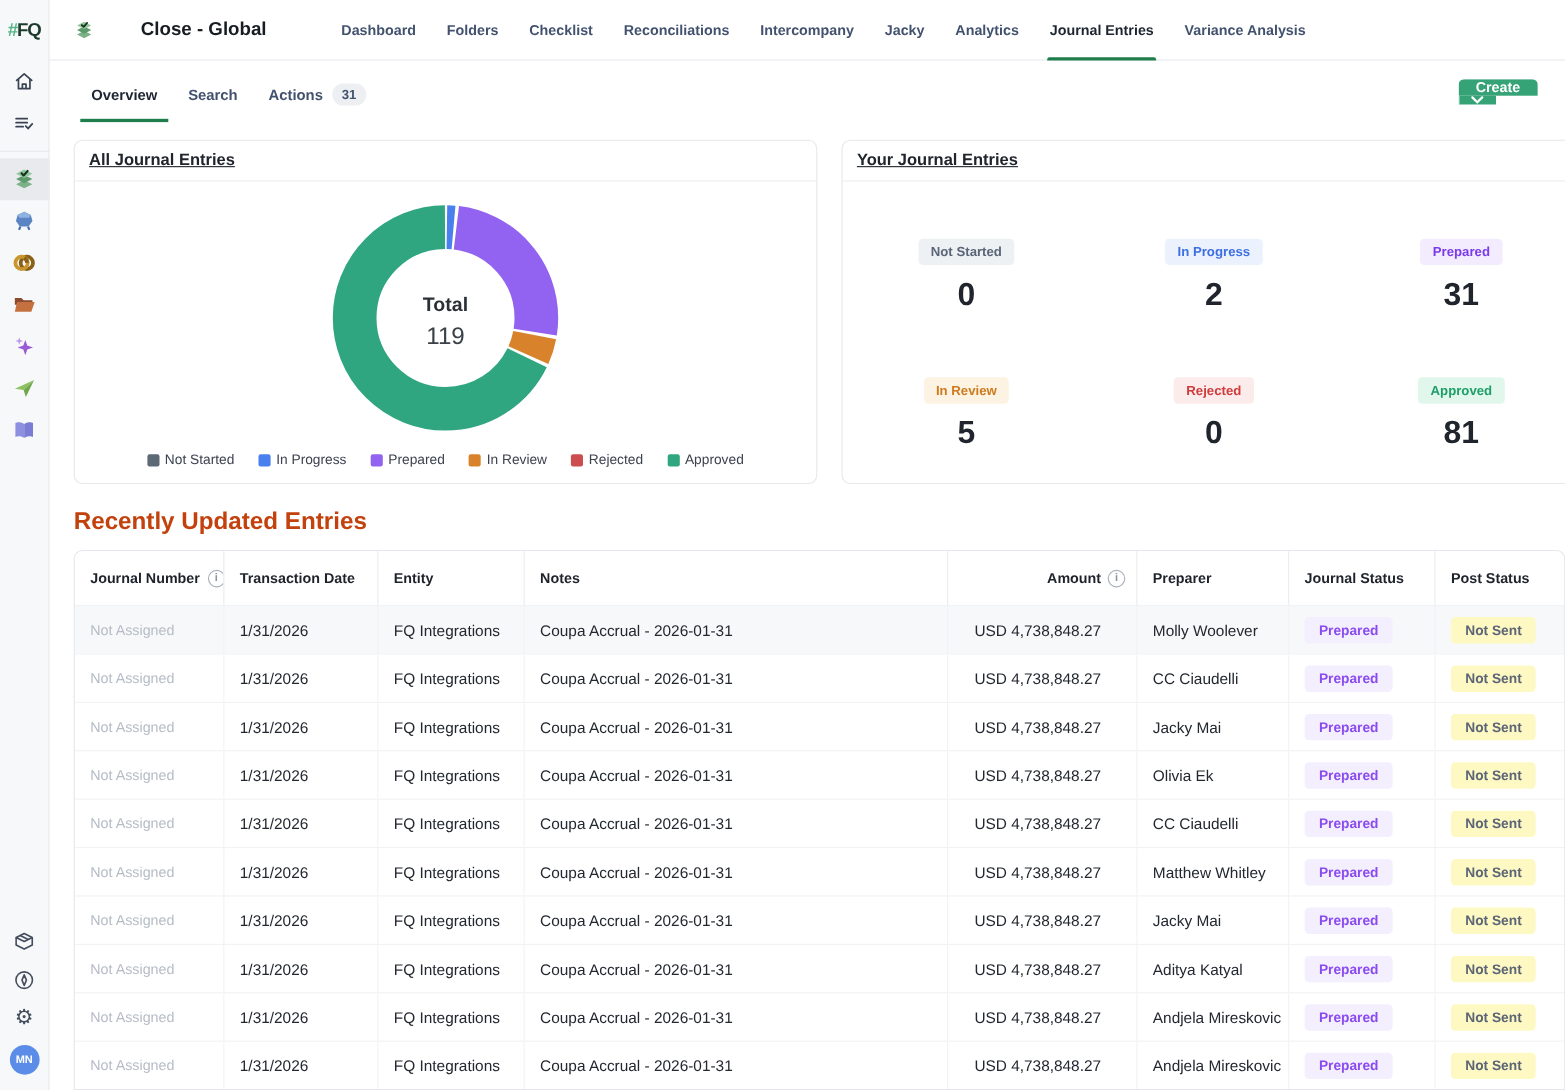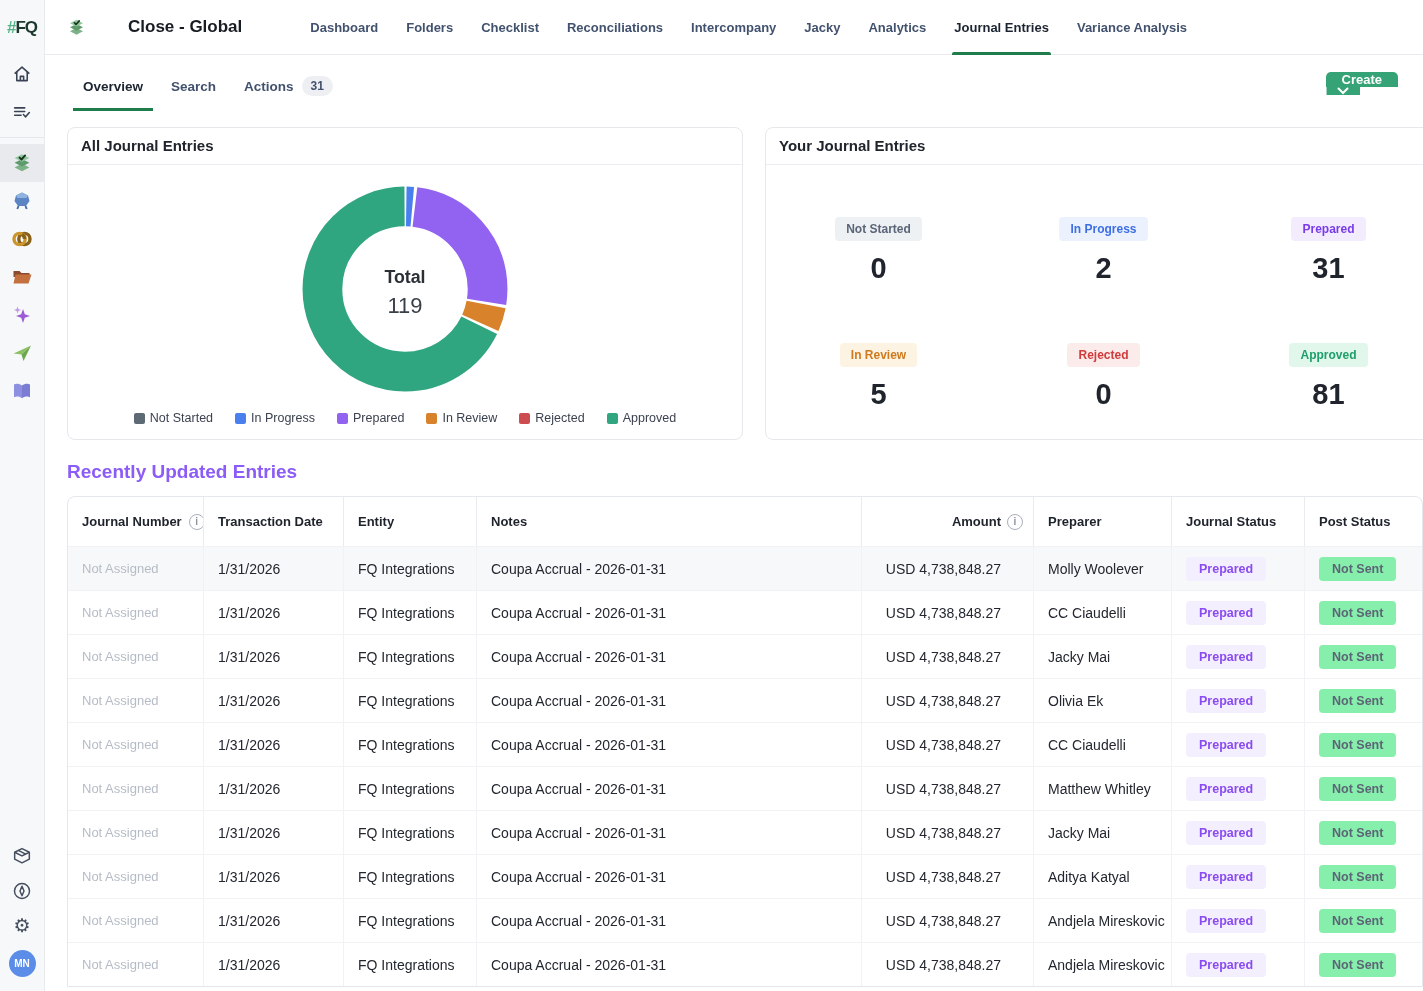--- a/index.html
+++ b/index.html
@@ -48,21 +48,21 @@
     border-radius:5px; overflow:hidden;flex-direction:column; }
   .create-main { background:#36A377; color:#fff; font-size:13px; font-weight:bold; border:none;
     padding:0 16px; cursor:pointer; }
   .create-caret { background:#36A377; border:none; border-left:1px solid rgba(255,255,255,.55);
     width:34px; display:flex; align-items:center; justify-content:center; cursor:pointer; }
 
   
   .cards-row { display:flex; margin-top:17px; }
   .card { border:1px solid #E6E8EC; border-radius:8px; background:#fff; height:313px; }
   .card-head { padding:9px 13px; border-bottom:1px solid #EBEDF0; }
-  .card-title { font-size:15px; font-weight:bold; color:#20242C; }
+  .card-title { font-size:15px; font-weight:bold; color:#20242C;text-decoration:underline; }
   .card-aje { width:676px; flex-shrink:0; }
   .card-yje { flex:1; min-width:700px; margin-left:22px; }
 
   .chart-wrap { display:flex; flex-direction:column; align-items:center; padding-top:9px; }
   .legend { display:flex; gap:22px; margin-top:7px; }
   .legend-item { display:flex; align-items:center; gap:5px; font-size:12.5px; color:#3C4250; }
   .legend-swatch { width:11px; height:11px; border-radius:2px; display:inline-block; }
 
   .stats-grid { display:grid; grid-template-columns:225px 225px 225px; padding:52px 0 0 0;
     row-gap:58px; justify-items:center; }
@@ -70,37 +70,37 @@
   .chip { font-size:12px; font-weight:bold; border-radius:4px; padding:5px 11px; white-space:nowrap; }
   .chip-gray   { background:#EEF1F4; color:#5A6577; }
   .chip-blue   { background:#EBF1FD; color:#3D6FE3; }
   .chip-purple { background:#F2ECFE; color:#7A3BEA; }
   .chip-orange { background:#FCF3E2; color:#CE7A1E; }
   .chip-red    { background:#FBEBEB; color:#D03B3B; }
   .chip-green  { background:#E2F7EC; color:#1E9E68; }
   .stat-value { font-size:29px; font-weight:800; color:#20242C; }
 
   
-  .section-title { margin-top:21px; font-size:19px; font-weight:bold; color:#8b5cf6; }
+  .section-title { margin-top:21px; font-size:22px; font-weight:bold; color:#c2410c; }
   .table { margin-top:13px; width:1356px; border:1px solid #E4E7EB; border-radius:8px 8px 0 0;
     overflow:hidden; }
   .trow { display:grid; grid-template-columns:135px 140px 133px 385px 172px 138px 133px 1fr; }
   .thead { height:49px; }
   .thead .tcell { font-size:13px; font-weight:bold; color:#1E222B; }
   .tcell { display:flex; align-items:center; padding:0 14px; min-width:0; white-space:nowrap; overflow:hidden; }
   .tcell + .tcell { border-left:1px solid #F0F2F5; }
   .thead .tcell + .tcell { border-left:1px solid #E9EBEF; }
   .tbody .trow { height:44px; border-top:1px solid #F1F2F4; cursor:pointer; font-size:14px; }
   .tbody .trow:first-child { background:#F7F8F9; }
   .c-amount { justify-content:flex-end; padding-right:32px; }
   .thead .c-amount { padding-right:10px; gap:6px; }
   .muted { color:#B6BCC6; font-size:13px; }
   .chip-prepared { background:#F4EFFE; color:#8A4BF0; font-size:12.5px; font-weight:bold;
     border-radius:4px; padding:5px 13px; }
-  .chip-notsent { background:#86efac; color:#5C6575; font-size:12.5px; font-weight:bold;
+  .chip-notsent { background:#fef9c3; color:#5C6575; font-size:12.5px; font-weight:bold;
     border-radius:4px; padding:5px 13px; }
   .info-i { width:16px; height:16px; border:1px solid #A9B0BA; border-radius:50%; color:#8A93A0;
     font-size:10px; display:inline-flex; align-items:center; justify-content:center; flex-shrink:0;
     font-style:normal; margin-left:7px; cursor:pointer; }
   .thead .c-amount .info-i { margin-left:0; }
 
   svg.icn { display:block; }
 </style>
 </head>
 <body>

